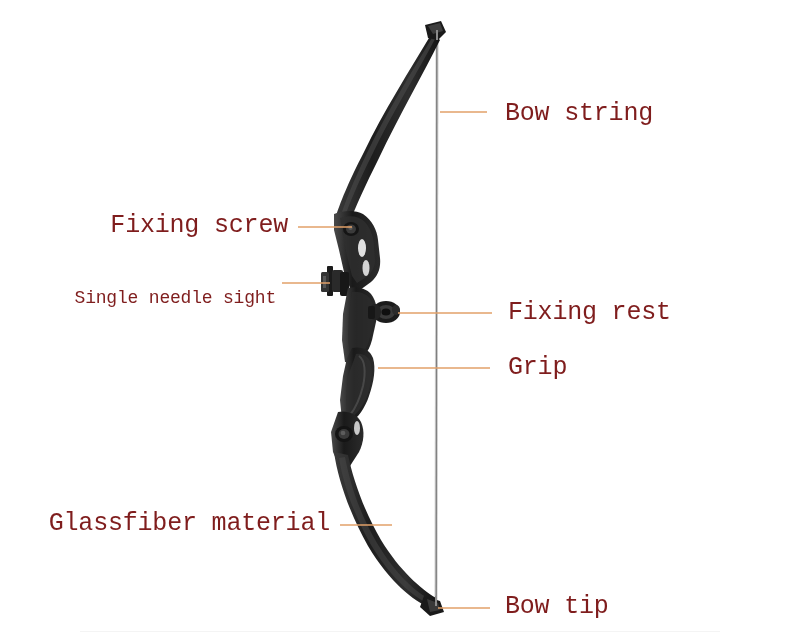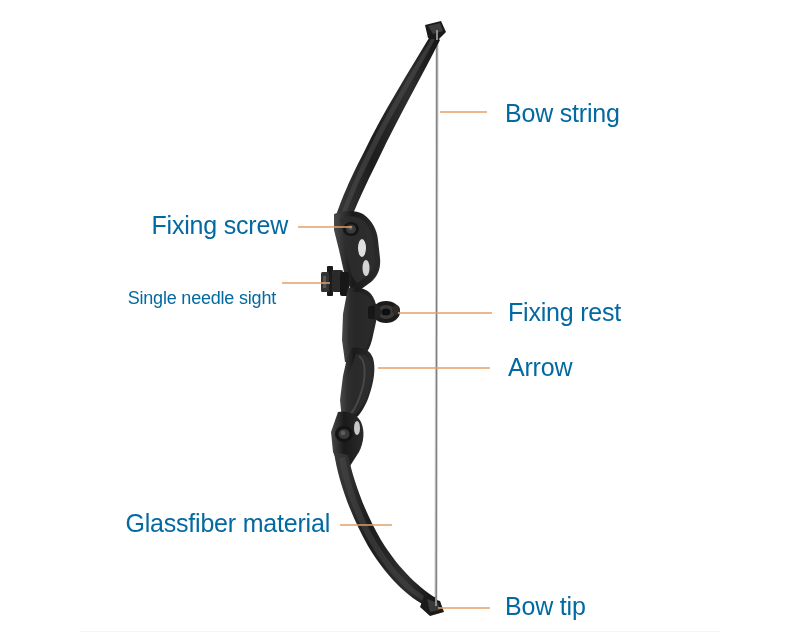--- a/index.html
+++ b/index.html
@@ -17,22 +17,22 @@
   }
   #diagram-svg {
     position: absolute;
     left: 0;
     top: 0;
     width: 800px;
     height: 640px;
   }
   .label {
     position: absolute;
-    color: #0369a1;
-    font-family: Liberation Sans, sans-serif;
+    color: #7f1d1d;
+    font-family: Liberation Mono, monospace;
     font-weight: 400;
     white-space: nowrap;
     letter-spacing: -0.2px;
     line-height: 1;
   }
   .label-lg { font-size: 25px; }
   .label-sm { font-size: 18px; }
   .label-left { text-align: left; }
   .bottom-rule {
     position: absolute;
@@ -210,21 +210,21 @@
   </svg>
 
   <div class="label label-lg" style="left:505px; top:101px;">Bow string</div>
 
   <div class="label label-lg label-left" style="right:512px; top:213px;">Fixing screw</div>
 
   <div class="label label-sm label-left" style="right:524px; top:272px;margin-top:17px;">Single needle sight</div>
 
   <div class="label label-lg" style="left:508px; top:300px;">Fixing rest</div>
 
-  <div class="label label-lg" style="left:508px; top:355px;">Arrow</div>
+  <div class="label label-lg" style="left:508px; top:355px;">Grip</div>
 
   <div class="label label-lg label-left" style="right:470px; top:511px;">Glassfiber material</div>
 
   <div class="label label-lg" style="left:505px; top:594px;">Bow tip</div>
 
   <div class="bottom-rule"></div>
 
 </div>
 
 </body></html>

